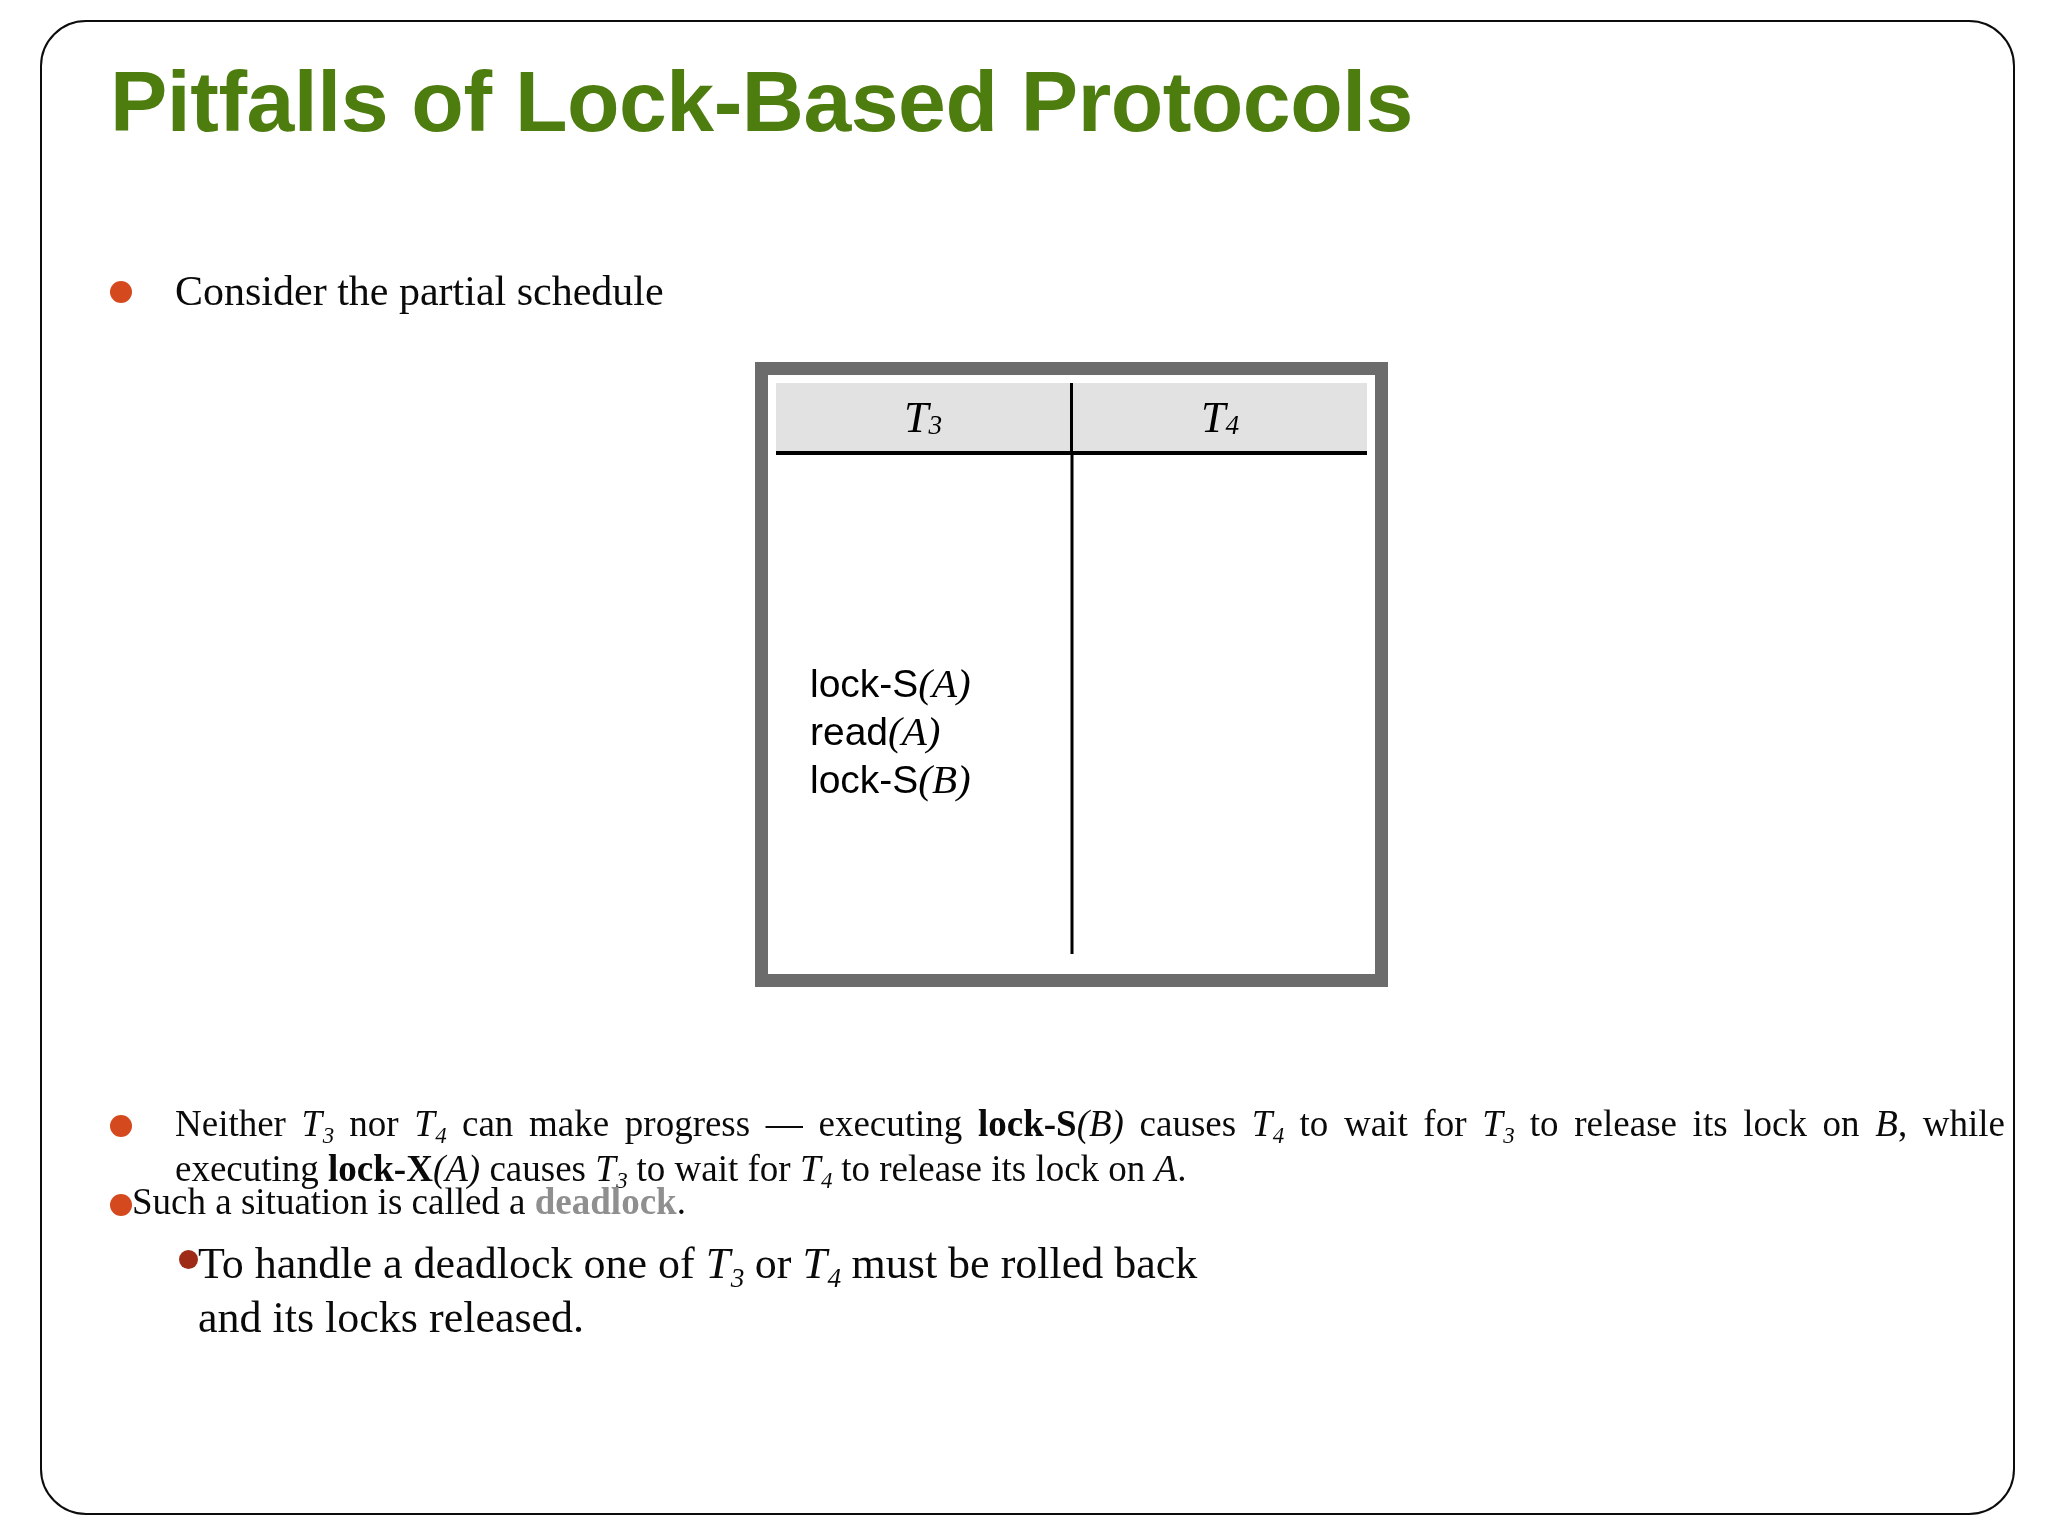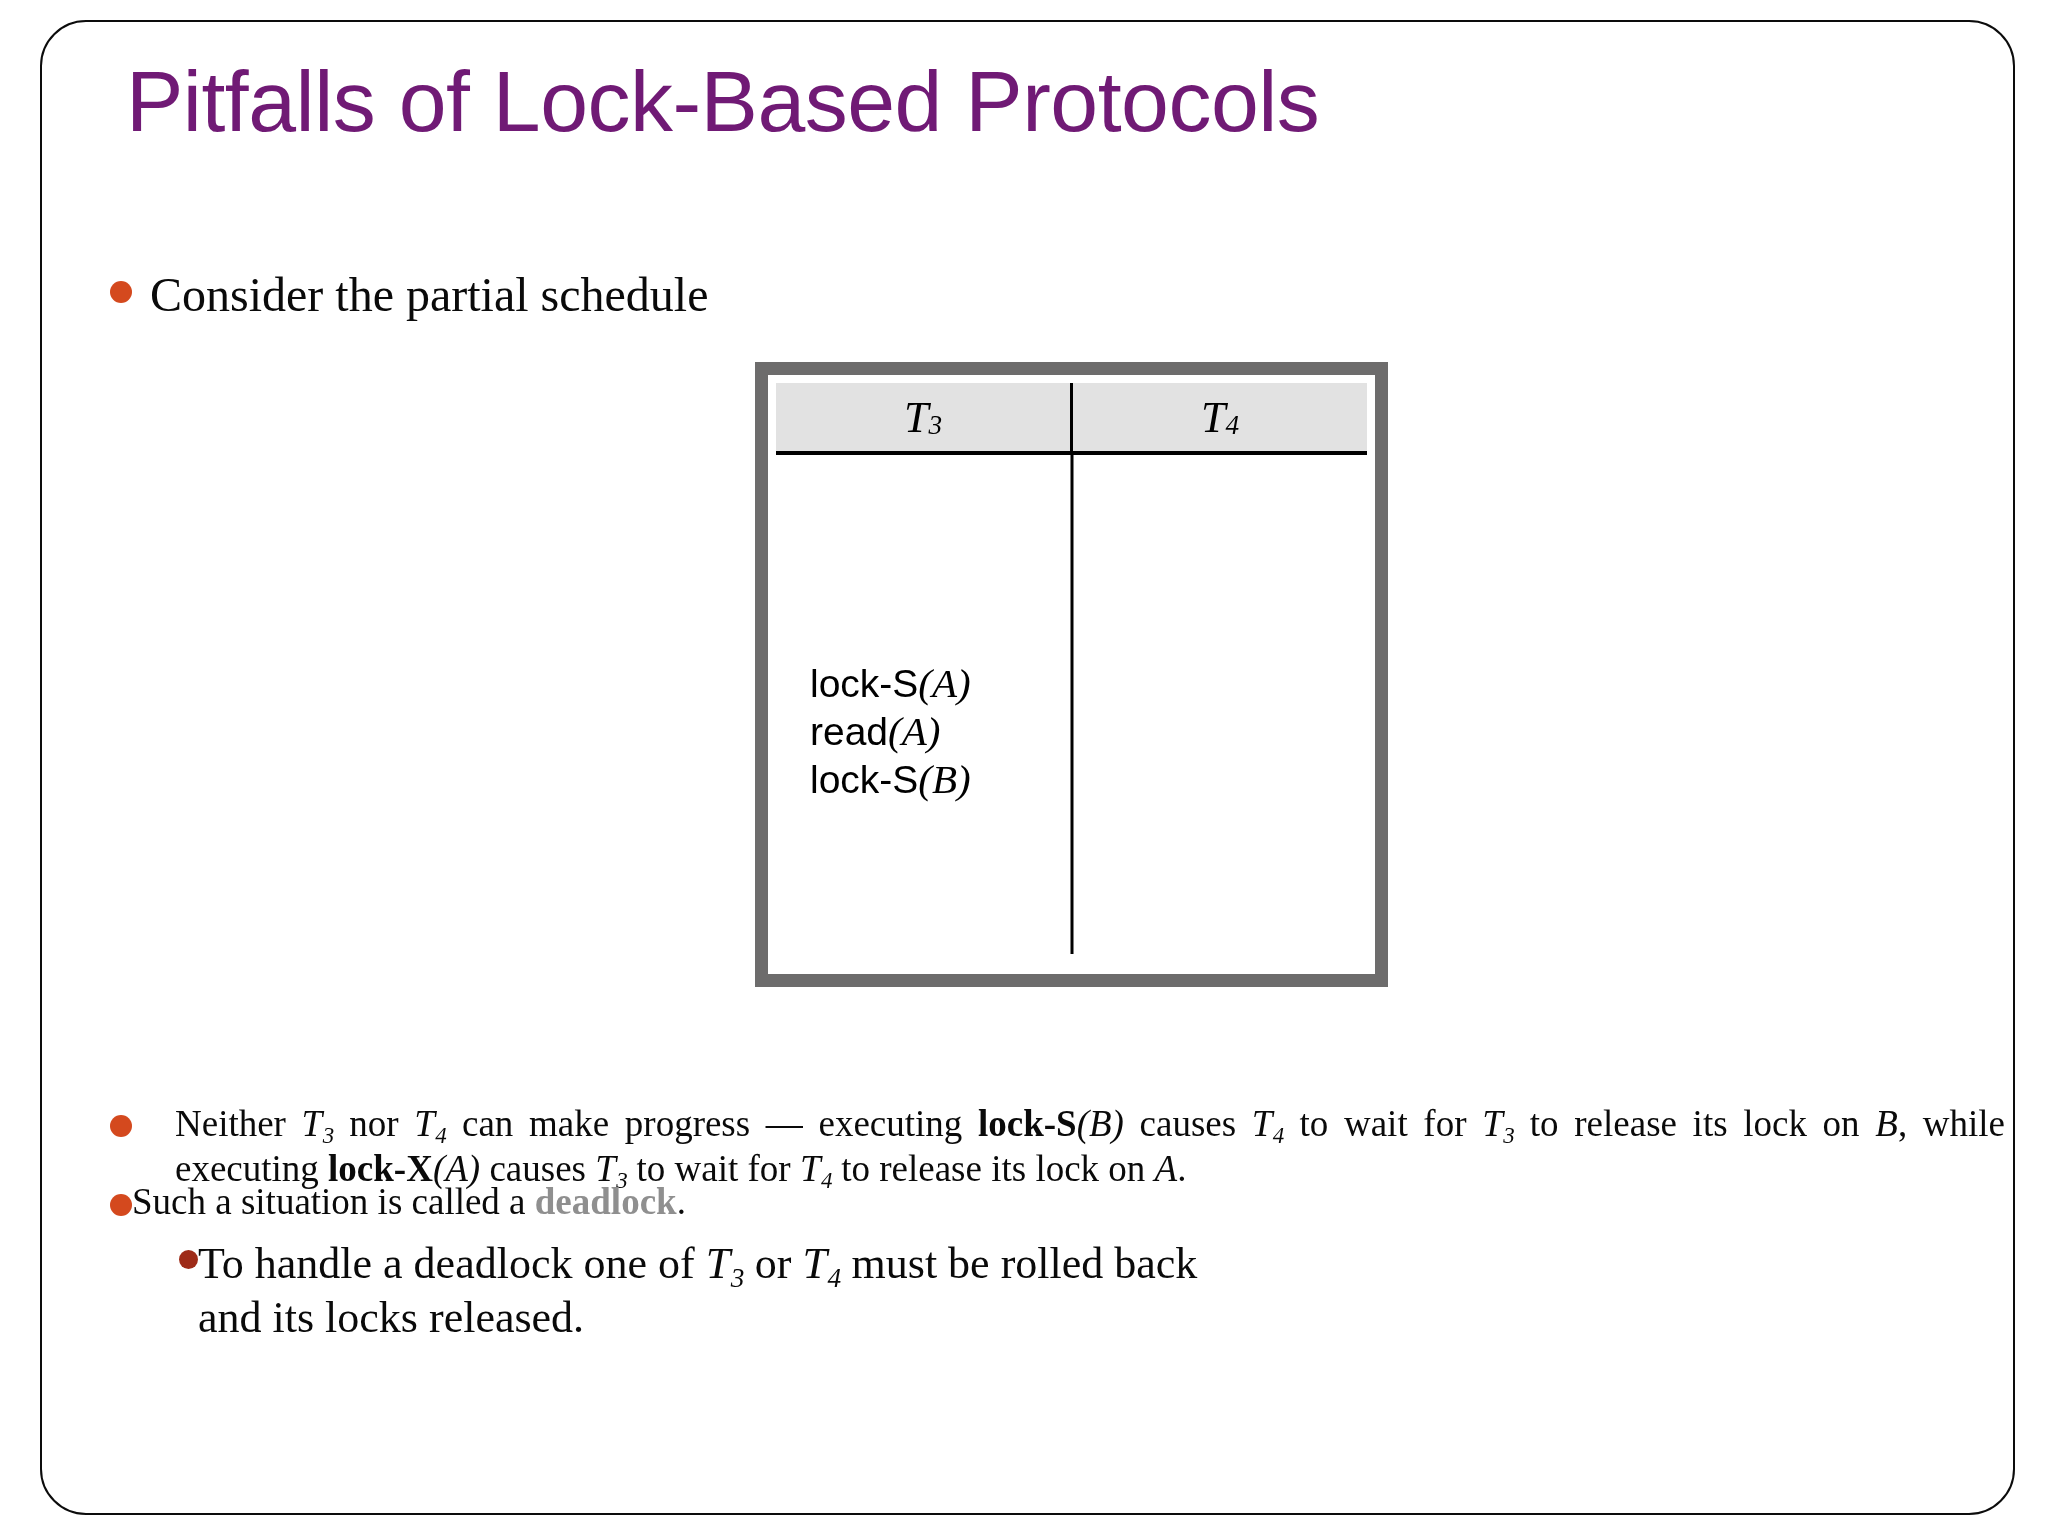--- a/index.html
+++ b/index.html
@@ -24,26 +24,26 @@
     width: 1975px;
     height: 1495px;
     border: 2px solid #0c0c0c;
     border-radius: 46px;
     background: #ffffff;
   }
 
   
   .slide-title {
     position: absolute;
-    left: 84px;
+    left: 68px;
     top: 30px;
     font-family: "Liberation Sans", sans-serif;
     font-size: 86px;
-    font-weight: 400;
-    color: #701a75;
+    font-weight: 700;
+    color: #4d7c0f;
     letter-spacing: -0.5px;
     white-space: nowrap;
   }
 
   
   .bullet-row {
     position: absolute;
     display: flex;
     align-items: flex-start;
   }
@@ -67,21 +67,21 @@
   .bullet-text {
     font-family: "Liberation Serif", serif;
     font-size: 37px;
     color: #0a0a0a;
     line-height: 1.18;
   }
 
   
   #b-consider { left: 68px; top: 245; }
   #b-consider { left: 68px; top: 245px; }
-  #b-consider .bullet-text { margin-left: 18px; font-size: 48px; }
+  #b-consider .bullet-text { margin-left: 43px; font-size: 42px; }
 
   
   #b-neither { left: 68px; top: 1079px; width: 1895px; }
   #b-neither .bullet-text {
     margin-left: 43px;
     width: 1855px;
     text-align: justify;
     font-size: 37px;
     line-height: 1.22;
   }

